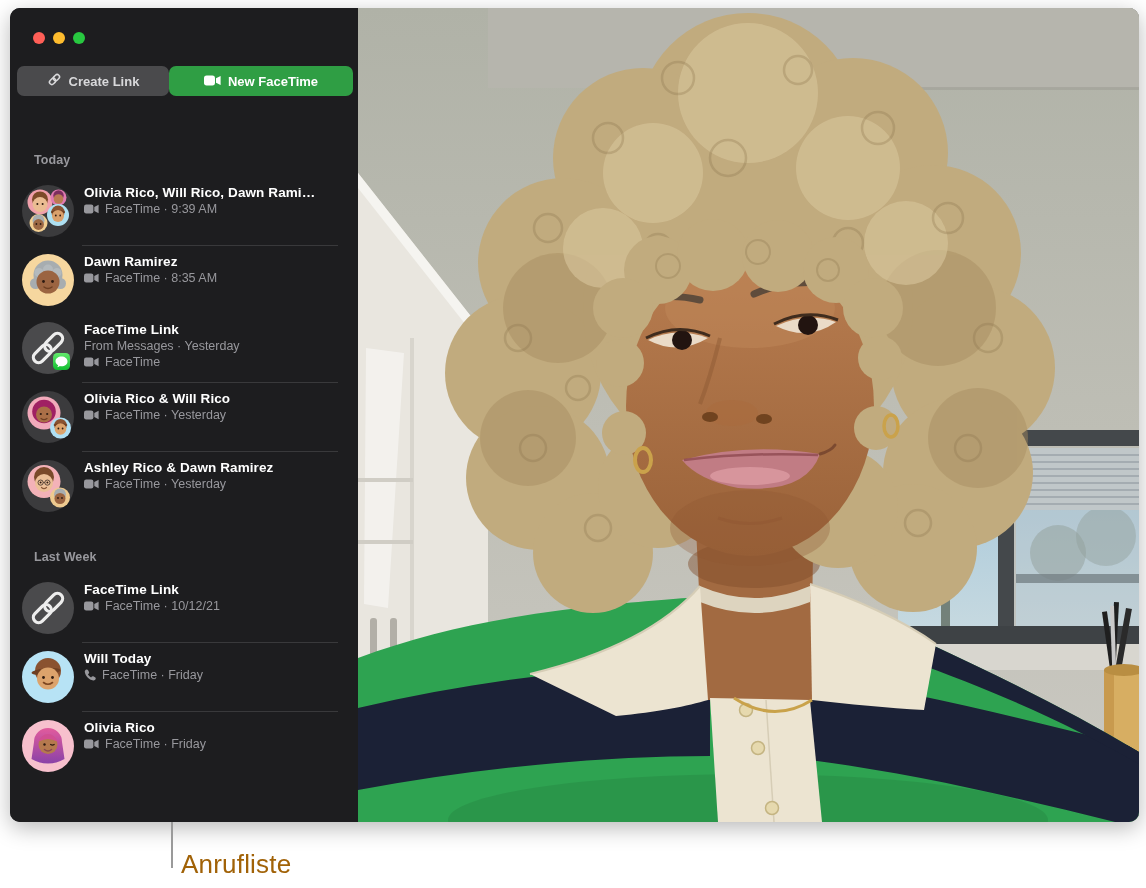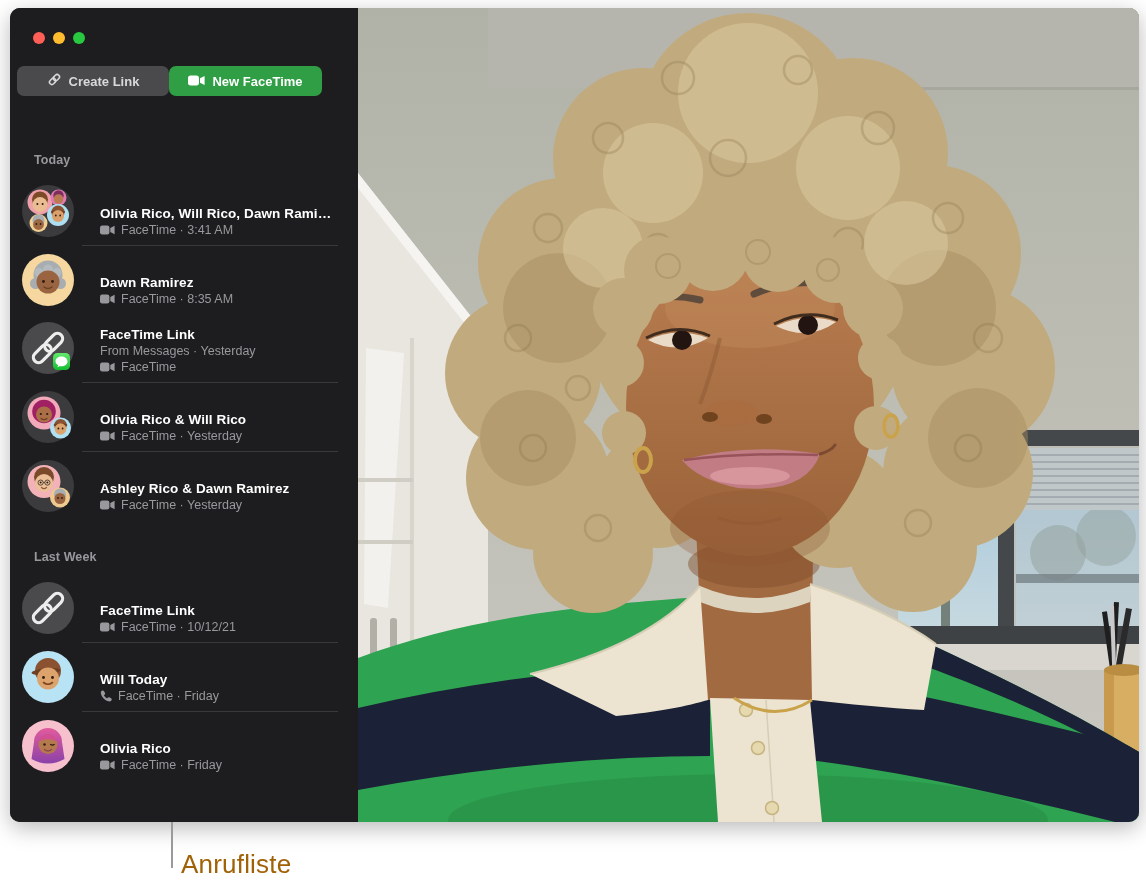--- a/index.html
+++ b/index.html
@@ -14,24 +14,24 @@
     box-shadow:0 6px 22px rgba(0,0,0,.28);
   }
   .sidebar{width:348px;flex:0 0 348px;background:#1d1d1f;overflow:hidden}
   .traffic{display:flex;gap:8px;padding:24px 0 0 23px}
   .dot{width:12px;height:12px;border-radius:50%;cursor:default}
   .dot.red{background:#ff5f57}.dot.yellow{background:#febc2e}.dot.green{background:#28c840}
   .toolbar{display:flex;margin:22px 0 0 7px}
   .btn{height:30px;border:none;border-radius:7px;display:inline-flex;align-items:center;justify-content:center;
        gap:7px;font-size:13px;font-weight:700;font-family:inherit;padding:0 10px;cursor:default}
   .btn.create{background:#4a4a4c;color:#d9d9db;width:152px}
-  .btn.new{background:#2f9e44;color:#ffffff;width:153px}
+  .btn.new{background:#2f9e44;color:#ffffff;width:184px}
   .sec-h{font-size:12.5px;font-weight:700;color:#98989d;margin:30px 12px 10px 24px;letter-spacing:.1px}
   .section:first-child .sec-h{margin-top:57px}
-  .row{display:flex;align-items:flex-end;gap:26px;padding:8px 12px 8px 12px}
+  .row{display:flex;align-items:flex-start;gap:10px;padding:8px 12px 8px 12px}
   .avatar{width:52px;height:52px;flex:0 0 52px}
   .meta{min-width:0}
   .title{font-size:13.5px;font-weight:700;color:#ffffff;white-space:nowrap;overflow:hidden;letter-spacing:.1px}
   .line{display:flex;align-items:center;gap:6px;font-size:12.5px;color:#98989d;margin-top:2px;white-space:nowrap}
   .line svg{flex:0 0 auto}
   .divider{height:1px;background:#39393b;margin:0 20px 0 72px}
   .video{flex:1 1 auto;position:relative;background:#bcbab2}
   .video svg{display:block;width:100%;height:100%}
   .callout-line{position:absolute;left:171px;top:822px;width:2px;height:46px;background:#9a9a9a}
   .callout{position:absolute;left:181px;top:849px;font-size:26px;color:#a16207;letter-spacing:.2px}
@@ -104,21 +104,21 @@
                 <circle cx="18.6" cy="39" r="0.9" fill="#2e1b12"></circle>
             </svg>
           </span>
           <div class="meta">
             <div class="title">Olivia Rico, Will Rico, Dawn Rami…</div>
             <div class="line">
               <svg width="15" height="10" viewBox="0 0 15 10">
                 <rect x="0" y="0.6" width="9.4" height="8.8" rx="2.2" fill="#98989d"></rect>
                 <path d="M10.3,3 L14.6,0.8 L14.6,9.2 L10.3,7 Z" fill="#98989d"></path>
               </svg>
-              <span>FaceTime · 3:41 AM</span>
+              <span>FaceTime · 9:39 AM</span>
             </div>
           </div>
         </div>
         <div class="divider"></div>
 
         <div class="row">
           <span class="avatar">
             <svg width="52" height="52" viewBox="0 0 52 52">
               <circle cx="26" cy="26" r="26" fill="#f6d79f"></circle>
               <circle cx="26" cy="21" r="14.5" fill="#a7adb0"></circle>

